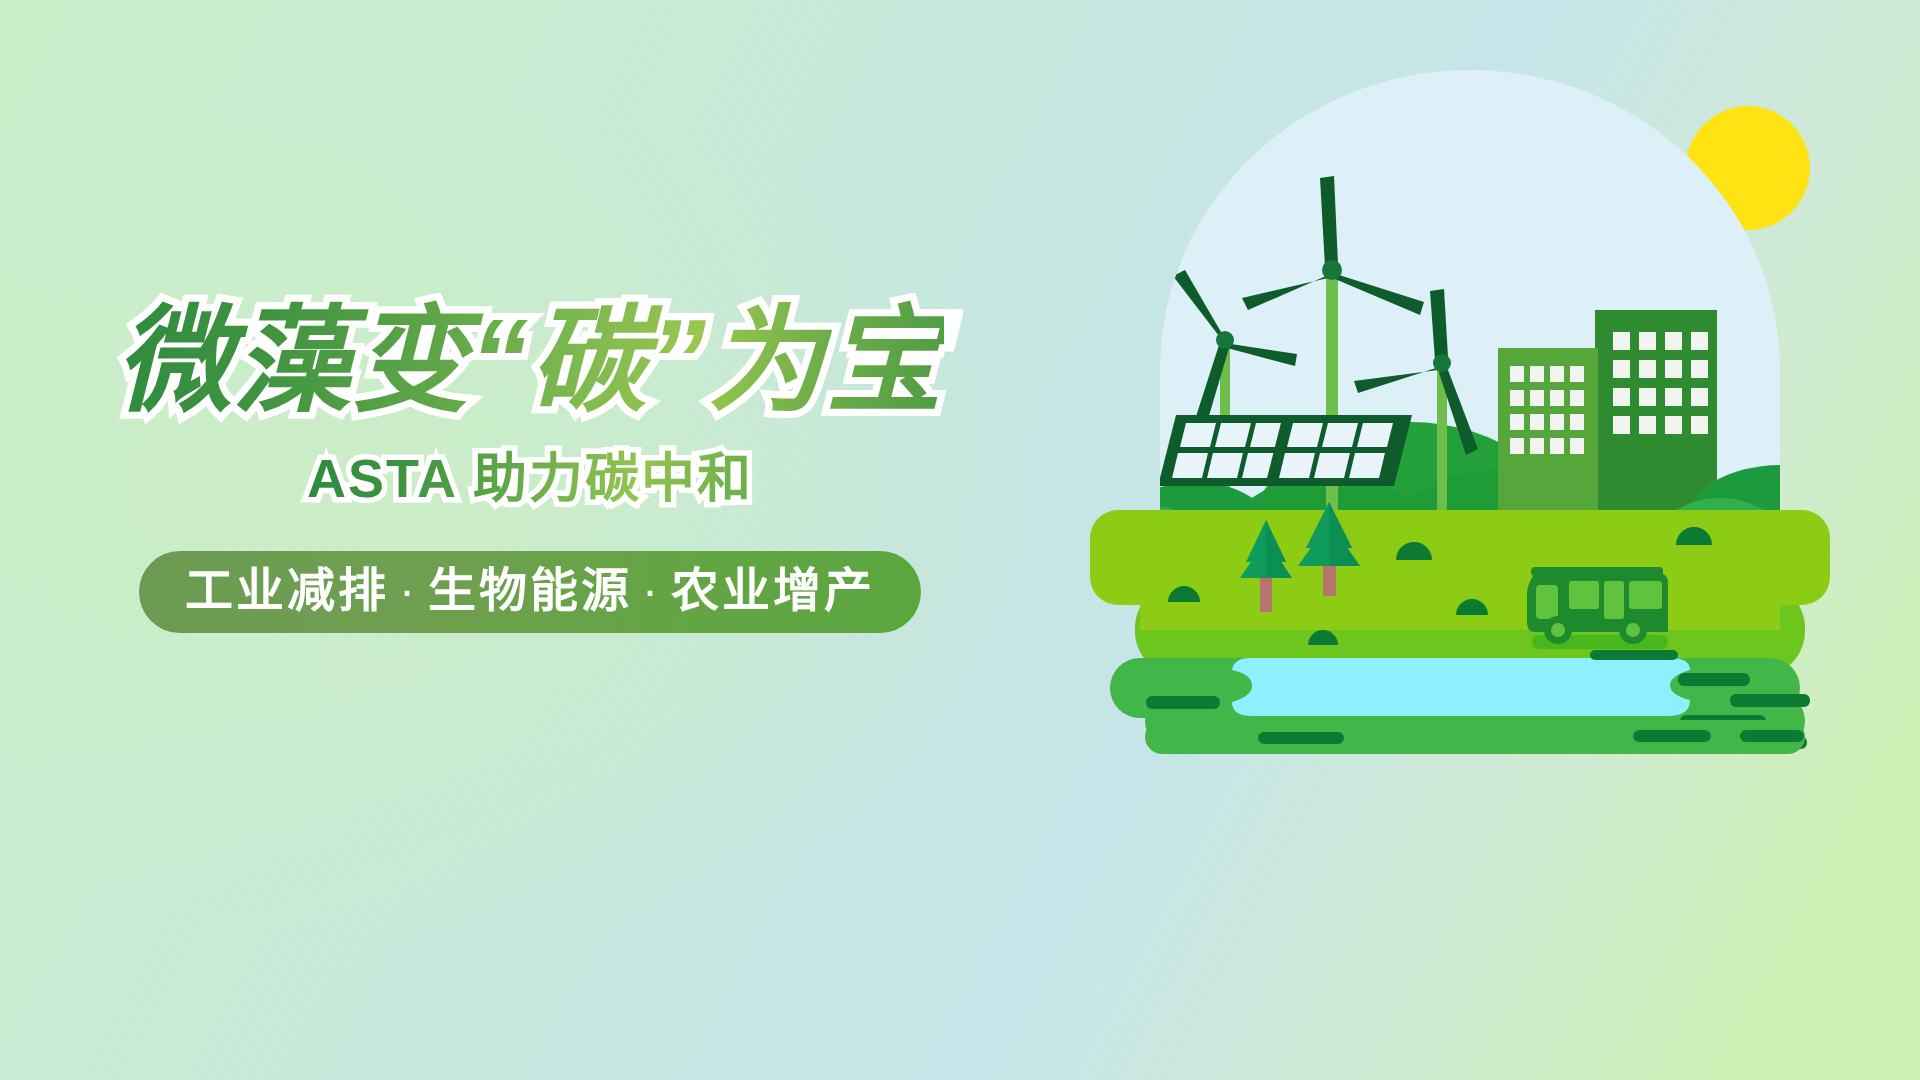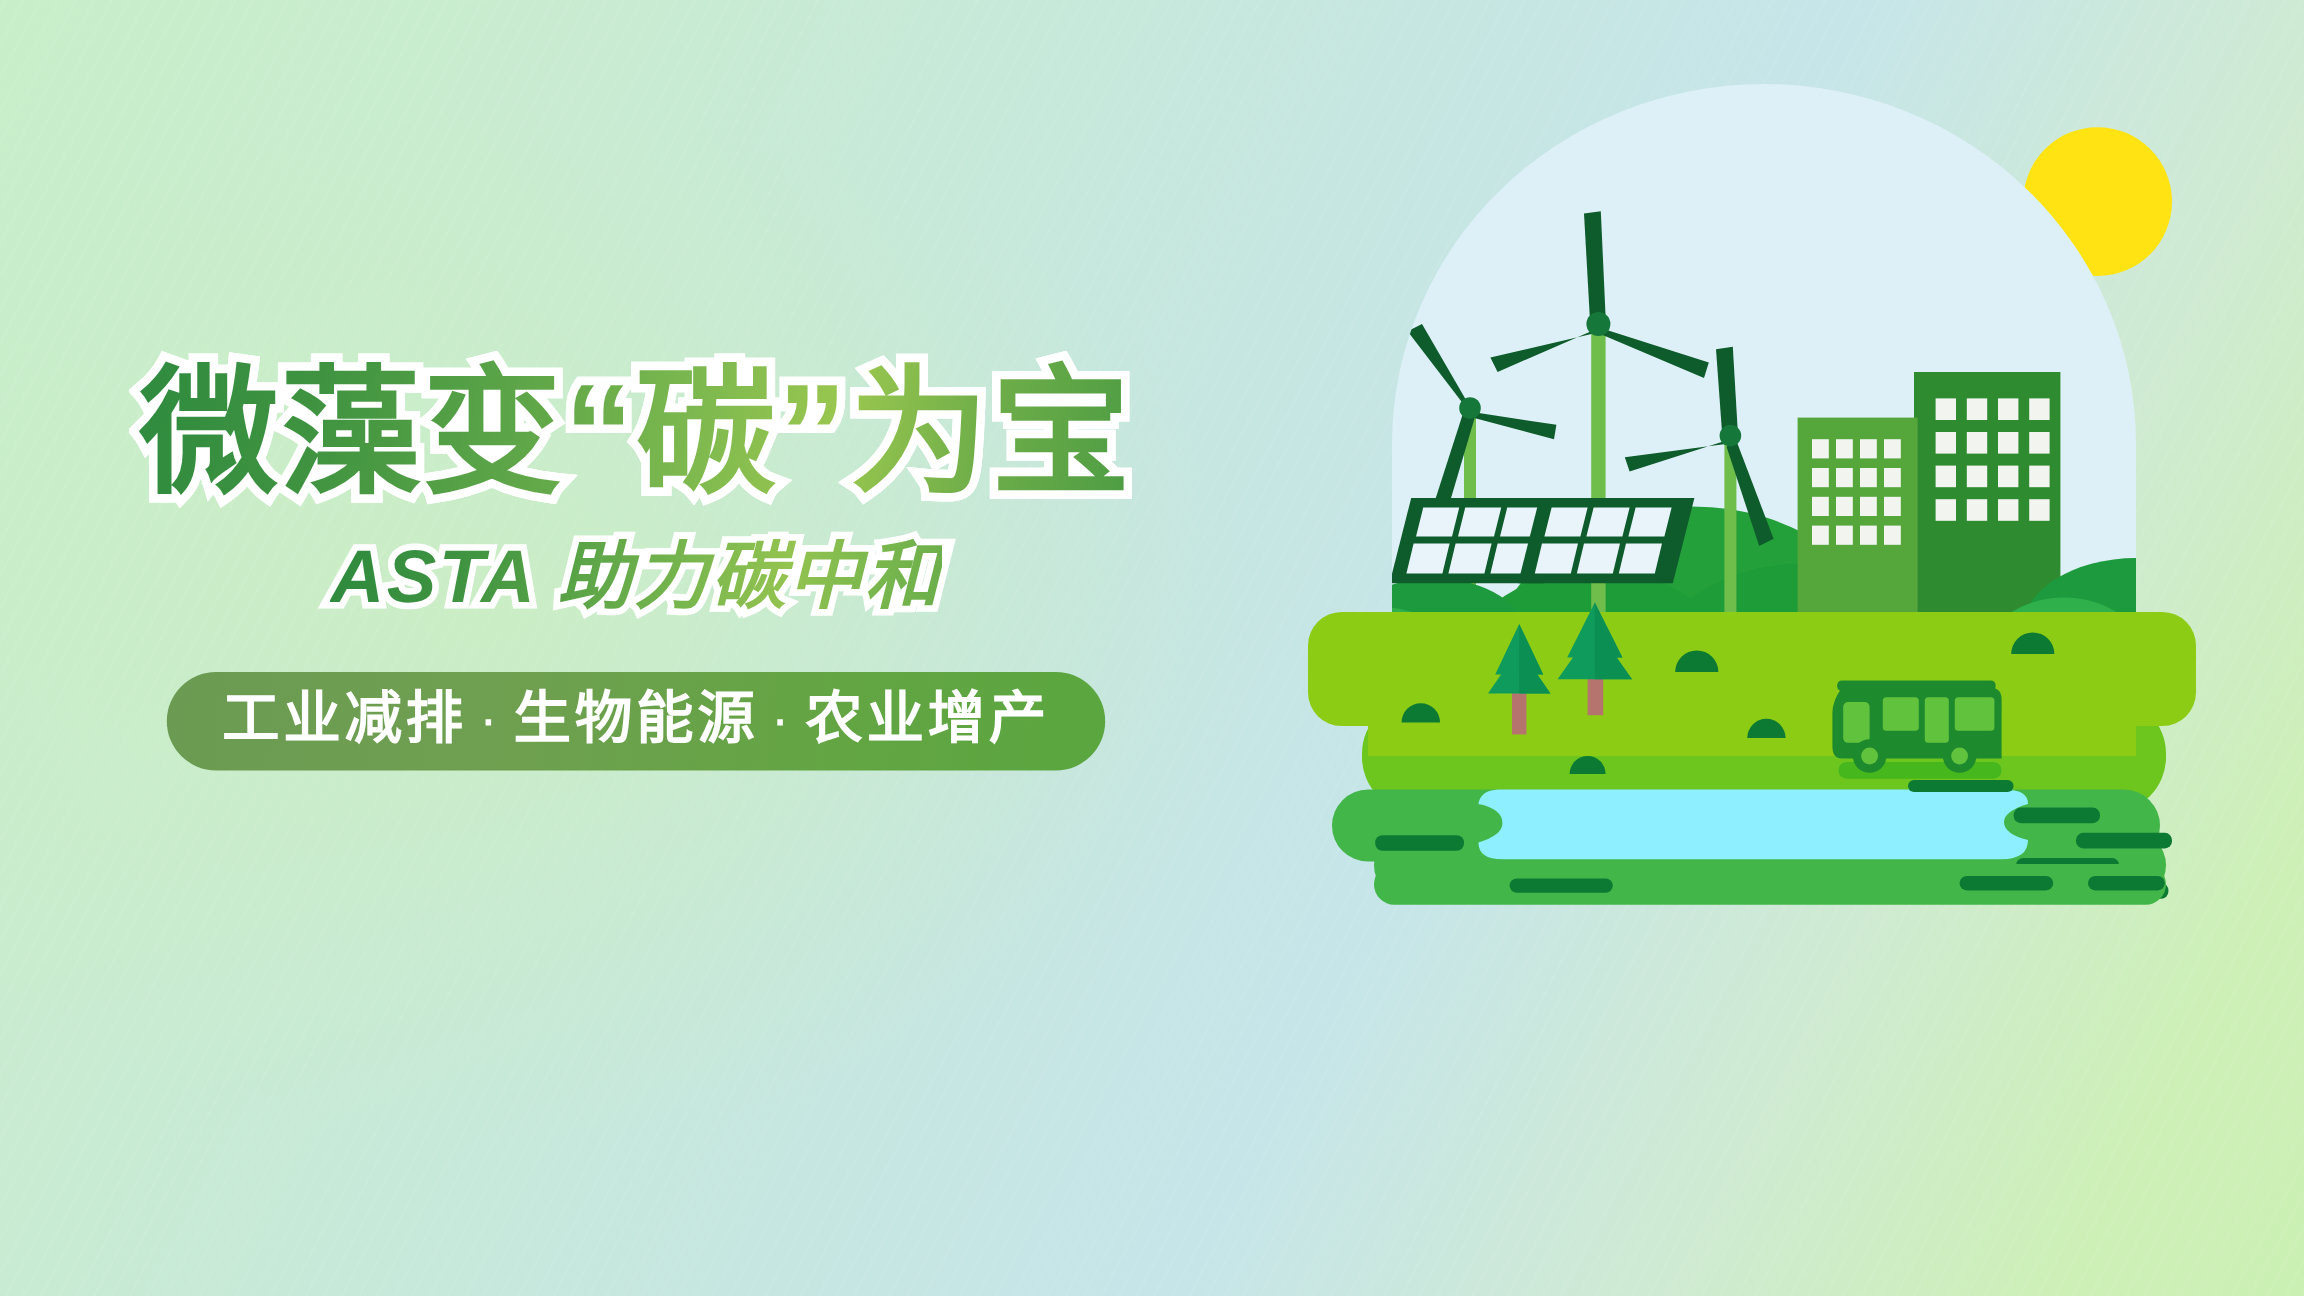--- a/index.html
+++ b/index.html
@@ -58,20 +58,21 @@
     top: 300px;
     width: 1060px;
     z-index: 6;
     text-align: center;
   }
 
   .headline {
     font-size: 116px;
     line-height: 1.06;
     font-weight: 900;
+    font-style: italic;
     letter-spacing: 2px;
     margin: 0;
     white-space: nowrap;
     background: linear-gradient(100deg,
         #2f8b3f 0%,
         #3f9340 18%,
         #5da548 38%,
         #7eb94f 56%,
         #9ac74f 70%,
         #6fae49 84%,
@@ -94,24 +95,23 @@
     z-index: -1;
     color: #ffffff;
     -webkit-text-fill-color: #ffffff;
     background: none;
     -webkit-text-stroke: 14px #ffffff;
     paint-order: stroke fill;
   }
 
   .subline {
     margin: 16px 0 0 0;
-    font-size: 62px;
+    font-size: 54px;
     line-height: 1.08;
     font-weight: 900;
-    font-style: italic;
     letter-spacing: 2px;
     white-space: nowrap;
     background: linear-gradient(100deg,
         #2e8a3e 0%,
         #3d9240 20%,
         #59a347 40%,
         #78b64e 58%,
         #93c350 74%,
         #7ab74e 88%,
         #6aae4a 100%);

